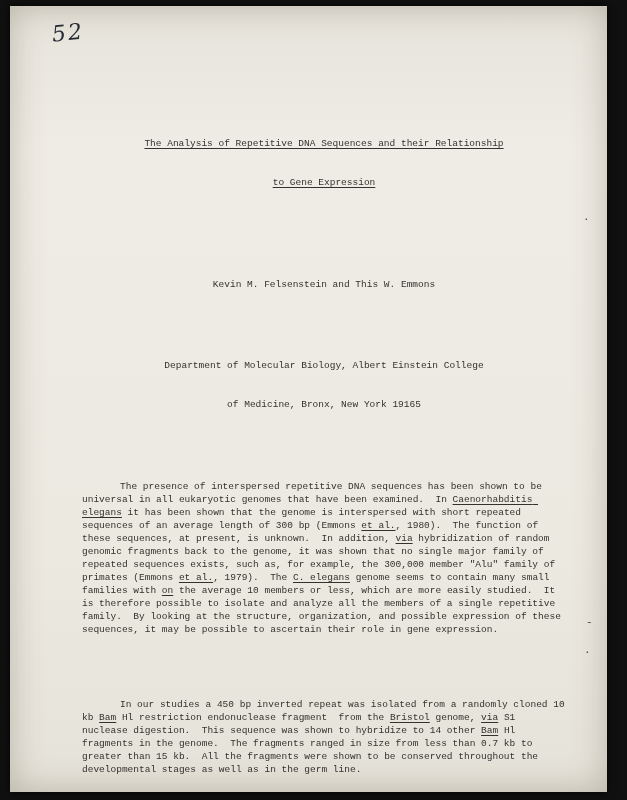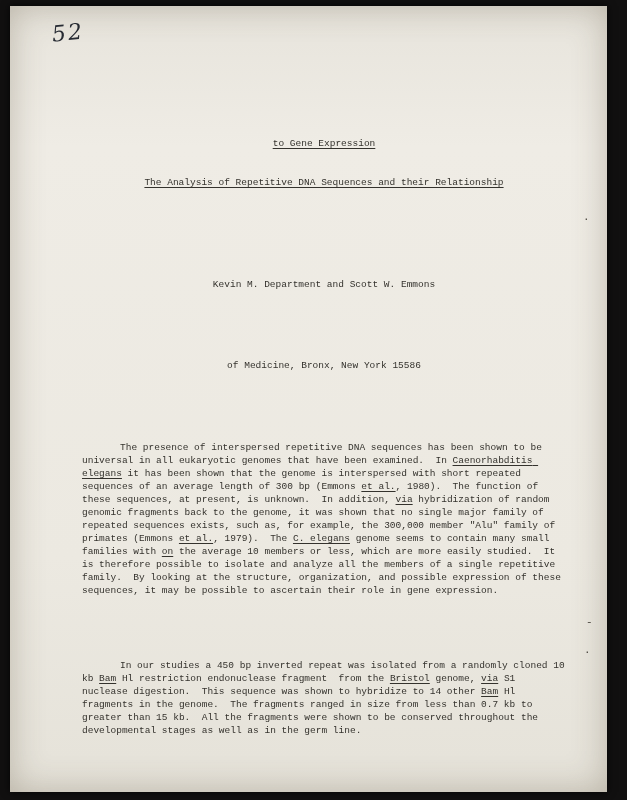--- a/index.html
+++ b/index.html
@@ -46,28 +46,29 @@
 
   <div class="pagenum">52</div>
 
   <div class="mark" style="left:573px; top:208px;">·</div>
   <div class="mark" style="left:576px; top:611px;">-</div>
   <div class="mark" style="left:574px; top:641px;">·</div>
 
   <div class="content">
 
     <div class="title-block">
+      <div class="title-line">The Analysis of Repetitive DNA Sequences and their Relationship</div>
       <div class="title-line">to Gene Expression</div>
-      <div class="title-line">The Analysis of Repetitive DNA Sequences and their Relationship</div>
     </div>
 
-    <div class="byline">Kevin M. Department and Scott W. Emmons</div>
+    <div class="byline">Kevin M. Felsenstein and This W. Emmons</div>
 
     <div class="affil">
-      <div>of Medicine, Bronx, New York 15586</div>
+      <div>Department of Molecular Biology, Albert Einstein College</div>
+      <div>of Medicine, Bronx, New York 19165</div>
     </div>
 
     <p class="para first"><span>The presence of interspersed repetitive DNA sequences has been shown to be universal in all eukaryotic genomes that have been examined.  In </span><span class="u">Caenorhabditis elegans</span><span> it has been shown that the genome is interspersed with short repeated sequences of an average length of 300 bp (Emmons </span><span class="u">et al.</span><span>, 1980).  The function of these sequences, at present, is unknown.  In addition, </span><span class="u">via</span><span> hybridization of random genomic fragments back to the genome, it was shown that no single major family of repeated sequences exists, such as, for example, the 300,000 member "Alu" family of primates (Emmons </span><span class="u">et al.</span><span>, 1979).  The </span><span class="u">C. elegans</span><span> genome seems to contain many small families with </span><span class="u">on</span><span> the average 10 members or less, which are more easily studied.  It is therefore possible to isolate and analyze all the members of a single repetitive family.  By looking at the structure, organization, and possible expression of these sequences, it may be possible to ascertain their role in gene expression.</span></p>
 
     <p class="para"><span>In our studies a 450 bp inverted repeat was isolated from a randomly cloned 10 kb </span><span class="u">Bam</span><span> Hl restriction endonuclease fragment  from the </span><span class="u">Bristol</span><span> genome, </span><span class="u">via</span><span> S1 nuclease digestion.  This sequence was shown to hybridize to 14 other </span><span class="u">Bam</span><span> Hl fragments in the genome.  The fragments ranged in size from less than 0.7 kb to greater than 15 kb.  All the fragments were shown to be conserved throughout the developmental stages as well as in the germ line.</span></p>
 
     
 
     
 

